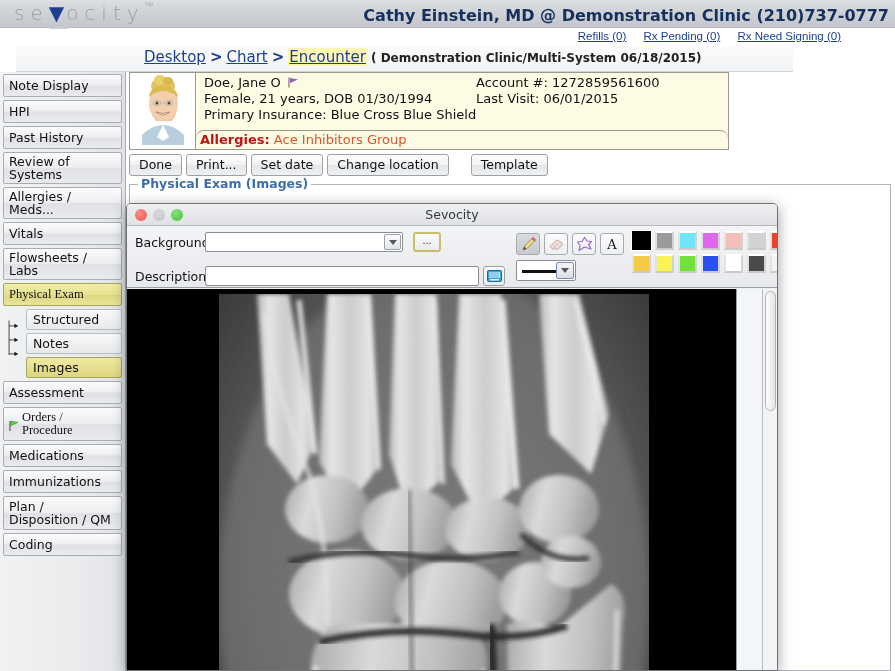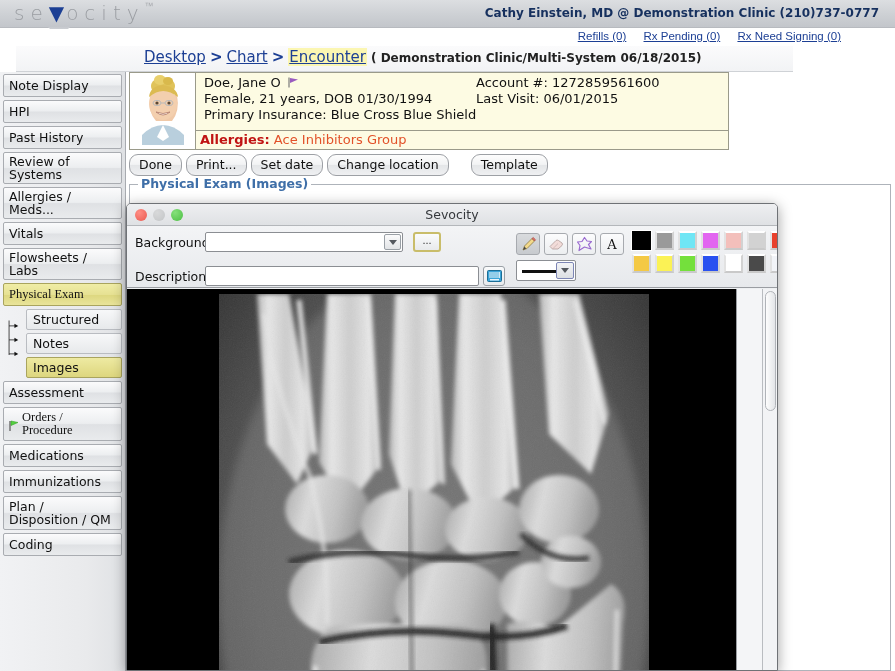--- a/index.html
+++ b/index.html
@@ -19,22 +19,22 @@
     border-bottom: 1px solid #b7babf;
   }
   .logo {
     position: absolute; left: 14px; top: 1px;
     font-size: 20px; letter-spacing: 6px; color: #9a9da2;
     font-family: "DejaVu Sans", sans-serif; font-weight: 300;
   }
   .logo .v { color: #1c3f94; font-weight: 700; letter-spacing: 2px; }
   .logo .tm { font-size: 9px; letter-spacing: 0; vertical-align: top; color:#a7aaae; }
   .brand-user {
-    position: absolute; right: 16px; top: 6px;
-    font-size: 12px; font-weight: bold; color: #16305e;
+    position: absolute; right: 6px; top: 6px;
+    font-size: 16px; font-weight: bold; color: #16305e;
     font-family: "DejaVu Sans", sans-serif;
   }
   .brand-notch {
     position: absolute; left: 48px; top: 27px; width: 22px; height: 11px;
     background: linear-gradient(to bottom,#c6c9ce,#e6e7e9);
     clip-path: polygon(0 0, 100% 0, 50% 100%);
   }
 
   
   .rxrow {
@@ -128,29 +128,30 @@
   }
   .pt-info { flex: 1; position: relative; }
   .pt-lines { padding: 2px 0 0 8px; }
   .pt-line { font-size: 13px; color: #111; line-height: 16px; font-family:"DejaVu Sans",sans-serif; position: relative; }
   .pt-line .col2 { position: absolute; left: 272px; top: 0; }
   .pt-allergy {
     position: absolute; left: 0; bottom: 0; width: 100%;
     border-top: 1px solid #9a9a8a;
     font-size: 13px; padding: 1px 0 1px 4px; line-height: 16px;
     font-family:"DejaVu Sans",sans-serif;
+    border-radius:8px;
   }
   .pt-allergy b { color: #c01313; }
   .pt-allergy span { color: #e2522a; }
 
   .toolbar { position: absolute; left: 2px; top: 82px; height: 24px; }
   .tb-btn {
     display: inline-block; height: 22px; padding: 0 9px;
     background: linear-gradient(to bottom,#fdfdfd 0%, #f2f3f4 47%, #e4e6e8 52%, #eff0f2 100%);
-    border: 1px solid #9da0a5; border-radius: 9px;
+    border: 1px solid #9da0a5; border-radius: 3px;
     font-size: 12.5px; color: #111; line-height: 20px; margin-right: 4px;
     cursor: pointer; font-family:"DejaVu Sans",sans-serif;
   }
   .tb-btn.gap { margin-left: 18px; }
 
   .groupbox {
     position: absolute; left: 2px; top: 112px; right: 4px; bottom: 0;
     border: 1px solid #aeb3ba; border-top: none;
   }
   .groupbox::before {

